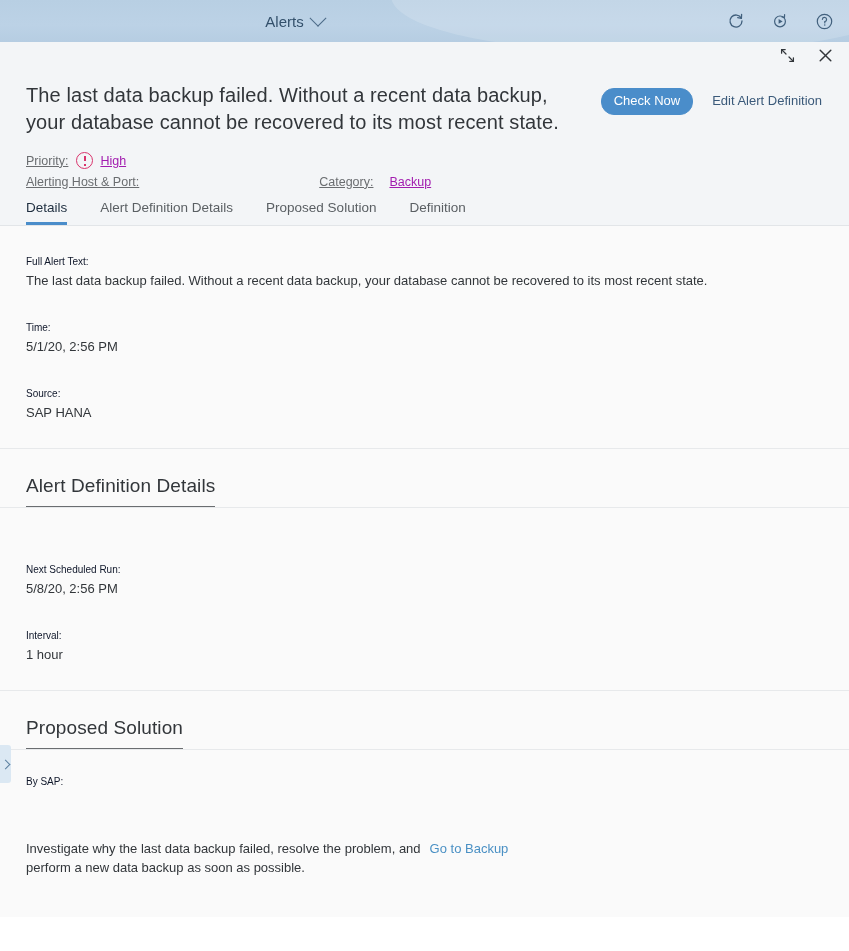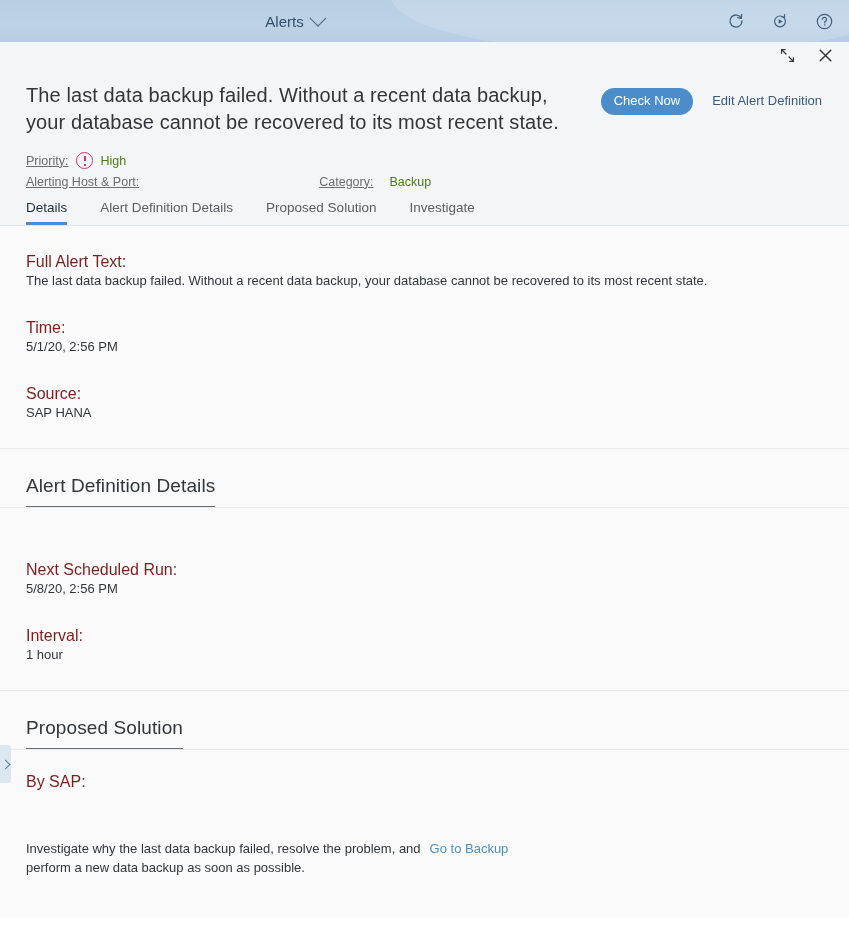--- a/index.html
+++ b/index.html
@@ -150,21 +150,21 @@
     padding-top: 14px;
     font-size: 12.5px;
     color: #6a6d70;
   }
   .meta-row {
     display: flex;
     align-items: center;
     height: 21px;
   }
   .meta-label { color: #6a6d70; text-decoration: underline; }
-  .meta-value { color: #4d7c0f; }
+  .meta-value { color: #a21caf; text-decoration: underline; }
   .priority-icon {
     width: 15px; height: 15px;
     border: 1.4px solid #d9336c;
     border-radius: 50%;
     display: inline-flex;
     align-items: center;
     justify-content: center;
     margin: 0 7px 0 8px;
     position: relative;
     flex: none;
@@ -221,22 +221,22 @@
     position: relative;
     overflow: hidden;
   }
 
   .section { padding: 0 26px; }
   .section-pad-top { padding-top: 26px; }
 
   .field { margin-bottom: 22px; }
   .field:last-child { margin-bottom: 0; }
   .field-label {
-    font-size: 16px;
-    color: #7f1d1d;
+    font-size: 10px;
+    color: #0f172a;
     line-height: 19px;
   }
   .field-value {
     font-size: 13px;
     color: #32363a;
     line-height: 19px;
   }
 
   .sep {
     height: 1px;
@@ -371,21 +371,21 @@
       <span class="meta-label meta-category">Category:</span>
       <span class="meta-value" style="margin-left:16px">Backup</span>
     </div>
   </div>
 </div>
 
 <div class="tabbar">
   <div class="tab selected">Details</div>
   <div class="tab">Alert Definition Details</div>
   <div class="tab">Proposed Solution</div>
-  <div class="tab">Investigate</div>
+  <div class="tab">Definition</div>
 </div>
 
 <div class="body-area">
 
   <div class="side-handle">
     <span class="chev"></span>
   </div>
 
   <div class="section section-pad-top">
     <div class="field">

